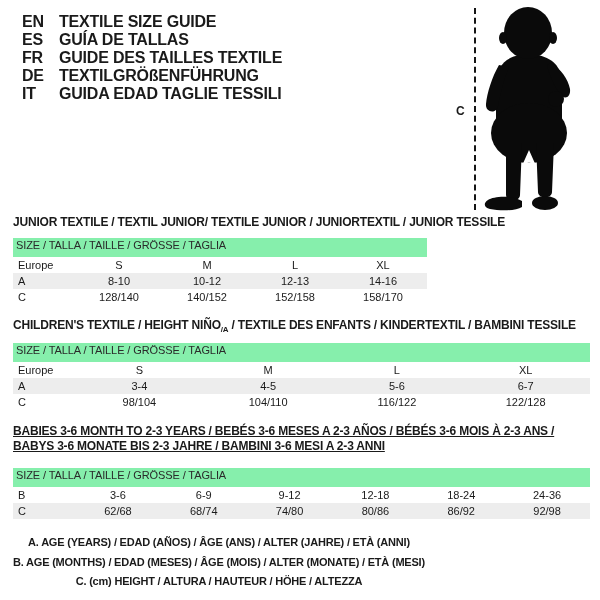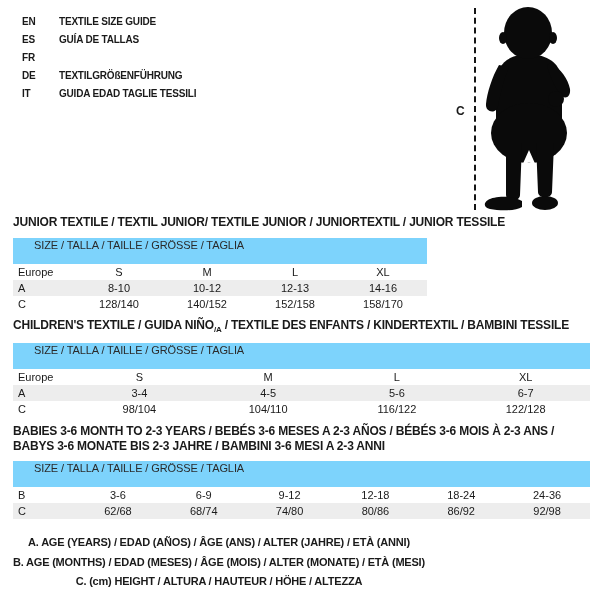--- a/index.html
+++ b/index.html
@@ -2,35 +2,35 @@
 <html><head>
 <meta charset="utf-8">
 <style>
   html,body{margin:0;padding:0;background:#ffffff;}
   .page{
     position:relative;width:600px;height:600px;background:#ffffff;overflow:hidden;
     font-family:"Liberation Sans","DejaVu Sans",sans-serif;color:#1a1a1a;
   }
   
   .lang-list{position:absolute;left:22px;top:13px;}
-  .lang-row{display:flex;height:18px;line-height:18px;font-weight:bold;font-size:10px;letter-spacing:-0.2px;}
+  .lang-row{display:flex;height:18px;line-height:18px;font-weight:bold;font-size:16px;letter-spacing:-0.2px;}
   .lang-code{width:37px;flex:0 0 37px;}
   
   .dash-line{position:absolute;left:474px;top:8px;height:202px;width:0;border-left:2px dashed #141414;}
   .c-label{position:absolute;left:456px;top:104px;font-size:12px;font-weight:bold;}
   .baby-svg{position:absolute;left:482px;top:5px;}
   
   .tbl{position:absolute;left:13px;}
   .t1{top:215px;width:414px;}
   .t2{top:318px;width:577px;}
   .t3{top:424px;width:577px;}
   .ttitle{font-size:12px;font-weight:bold;letter-spacing:-0.2px;margin:0 0 9px 0;white-space:nowrap;}
-  .t3 .ttitle{margin-bottom:7px;line-height:15px;}
+  .t3 .ttitle{margin-bottom:14px;line-height:15px;text-decoration:underline;}
   .ttitle sub{font-size:8px;}
-  .bar{background:#7dd3fc;height:26px;line-height:14px;font-size:11px;padding-left:21px;color:#2a2a2a;letter-spacing:-0.1px;}
+  .bar{background:#86efac;height:19px;line-height:14px;font-size:11px;padding-left:3px;color:#2a2a2a;letter-spacing:-0.1px;}
   .trow{display:flex;height:16px;line-height:16px;font-size:11px;}
   .trow.alt{background:#ededed;}
   .c0{flex:0 0 57px;padding-left:5px;}
   .cv{flex:1;text-align:center;}
   
   .foot{position:absolute;left:13px;top:533px;}
   .fline{font-size:11px;font-weight:bold;line-height:19.5px;letter-spacing:-0.2px;white-space:nowrap;text-align:center;}
 </style>
 </head>
 <body>
@@ -41,20 +41,21 @@
     <div class="lang-row">
       <span class="lang-code">EN</span>
       <span class="lang-label">TEXTILE SIZE GUIDE</span>
     </div>
     <div class="lang-row">
       <span class="lang-code">ES</span>
       <span class="lang-label">GUÍA DE TALLAS</span>
     </div>
     <div class="lang-row">
       <span class="lang-code">FR</span>
+      <span class="lang-label">GUIDE DES TAILLES TEXTILE</span>
     </div>
     <div class="lang-row">
       <span class="lang-code">DE</span>
       <span class="lang-label">TEXTILGRÖßENFÜHRUNG</span>
     </div>
     <div class="lang-row">
       <span class="lang-code">IT</span>
       <span class="lang-label">GUIDA EDAD TAGLIE TESSILI</span>
     </div>
   </div>
@@ -99,21 +100,21 @@
     <div class="trow">
       <span class="c0">C</span>
       <span class="cv">128/140</span>
       <span class="cv">140/152</span>
       <span class="cv">152/158</span>
       <span class="cv">158/170</span>
     </div>
   </div>
 
   <div class="tbl t2">
-    <div class="ttitle"><span>CHILDREN'S TEXTILE / GUIDA NIÑO</span><sub>/A</sub><span> / TEXTILE DES ENFANTS / KINDERTEXTIL / BAMBINI TESSILE</span></div>
+    <div class="ttitle"><span>CHILDREN'S TEXTILE / HEIGHT NIÑO</span><sub>/A</sub><span> / TEXTILE DES ENFANTS / KINDERTEXTIL / BAMBINI TESSILE</span></div>
     <div class="bar">SIZE / TALLA / TAILLE / GRÖSSE / TAGLIA</div>
     <div class="trow">
       <span class="c0">Europe</span>
       <span class="cv">S</span>
       <span class="cv">M</span>
       <span class="cv">L</span>
       <span class="cv">XL</span>
     </div>
     <div class="trow alt">
       <span class="c0">A</span>

